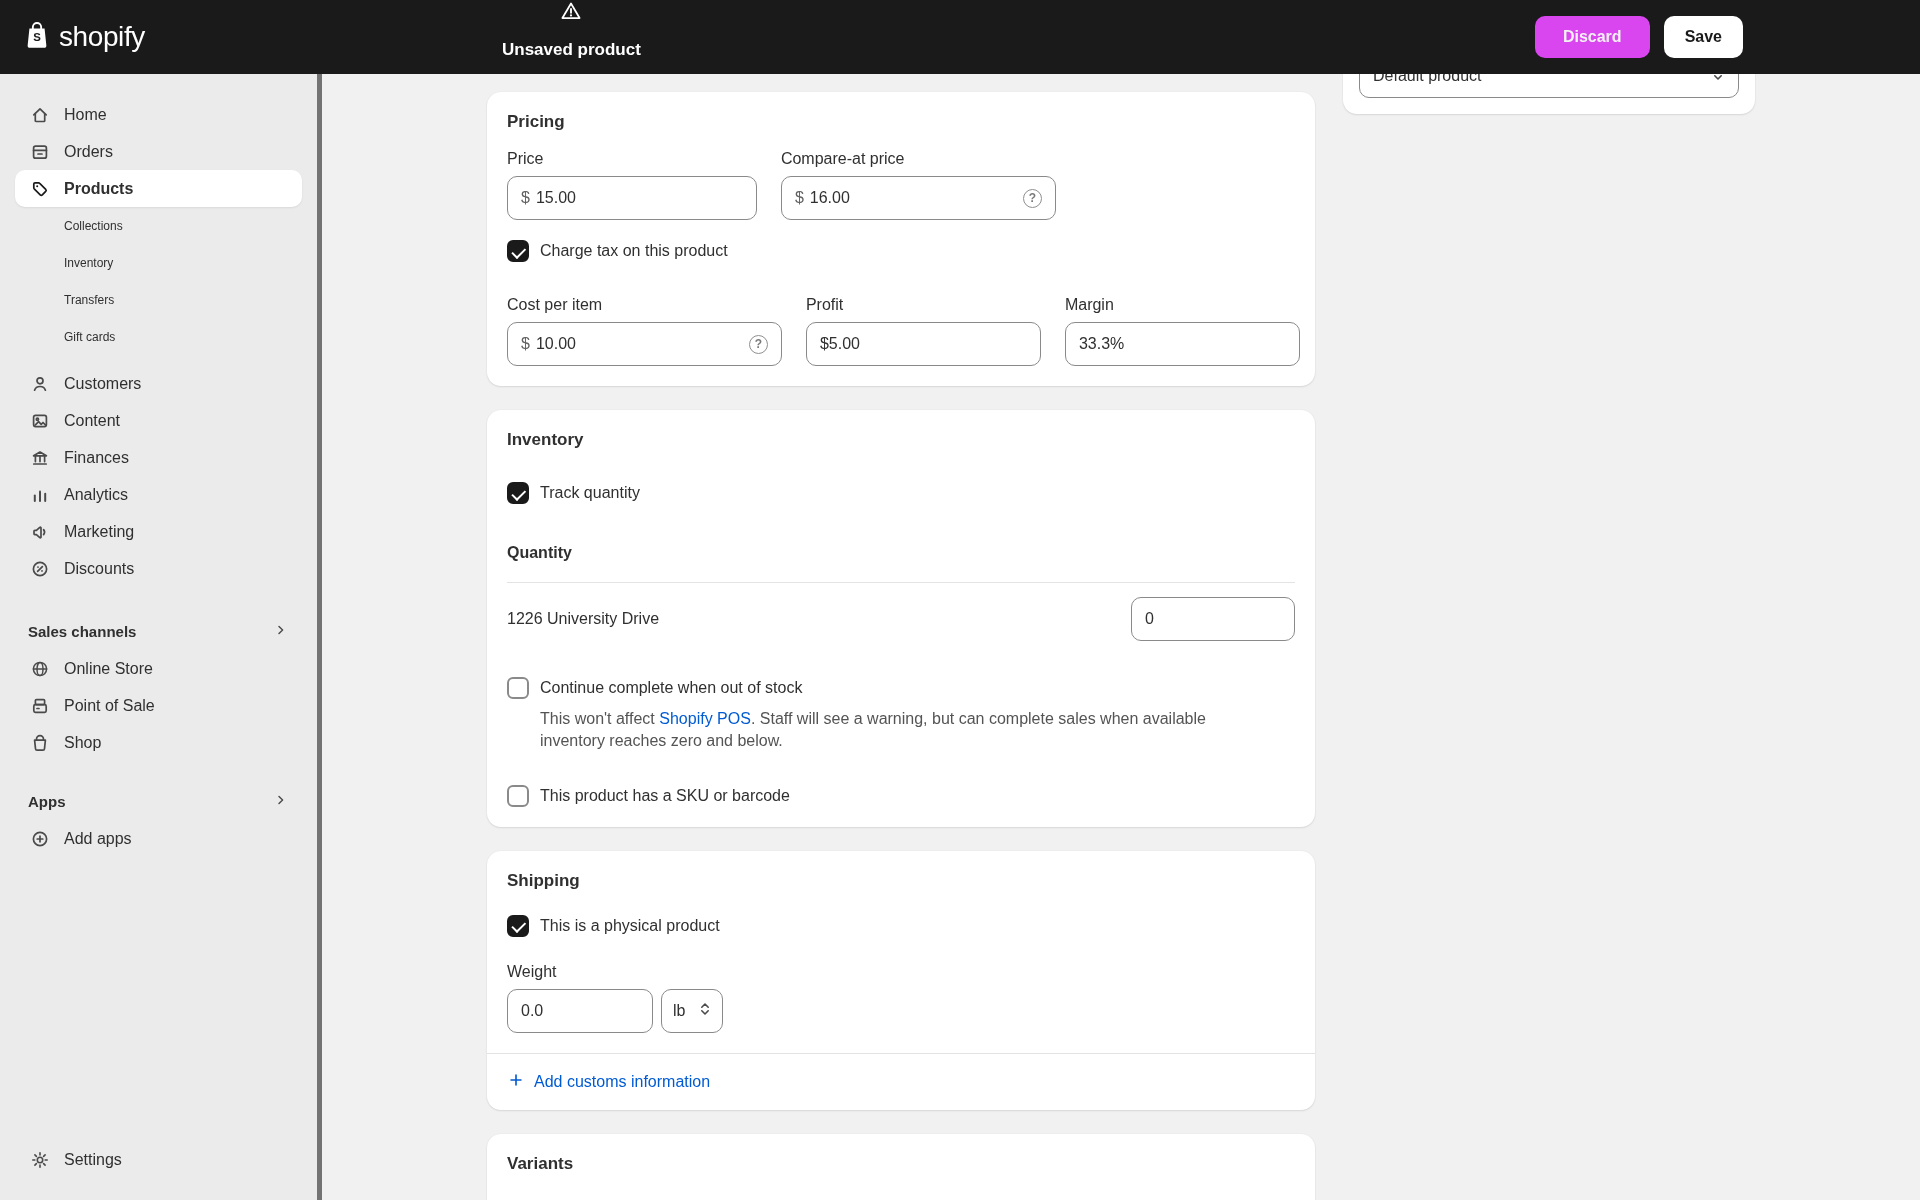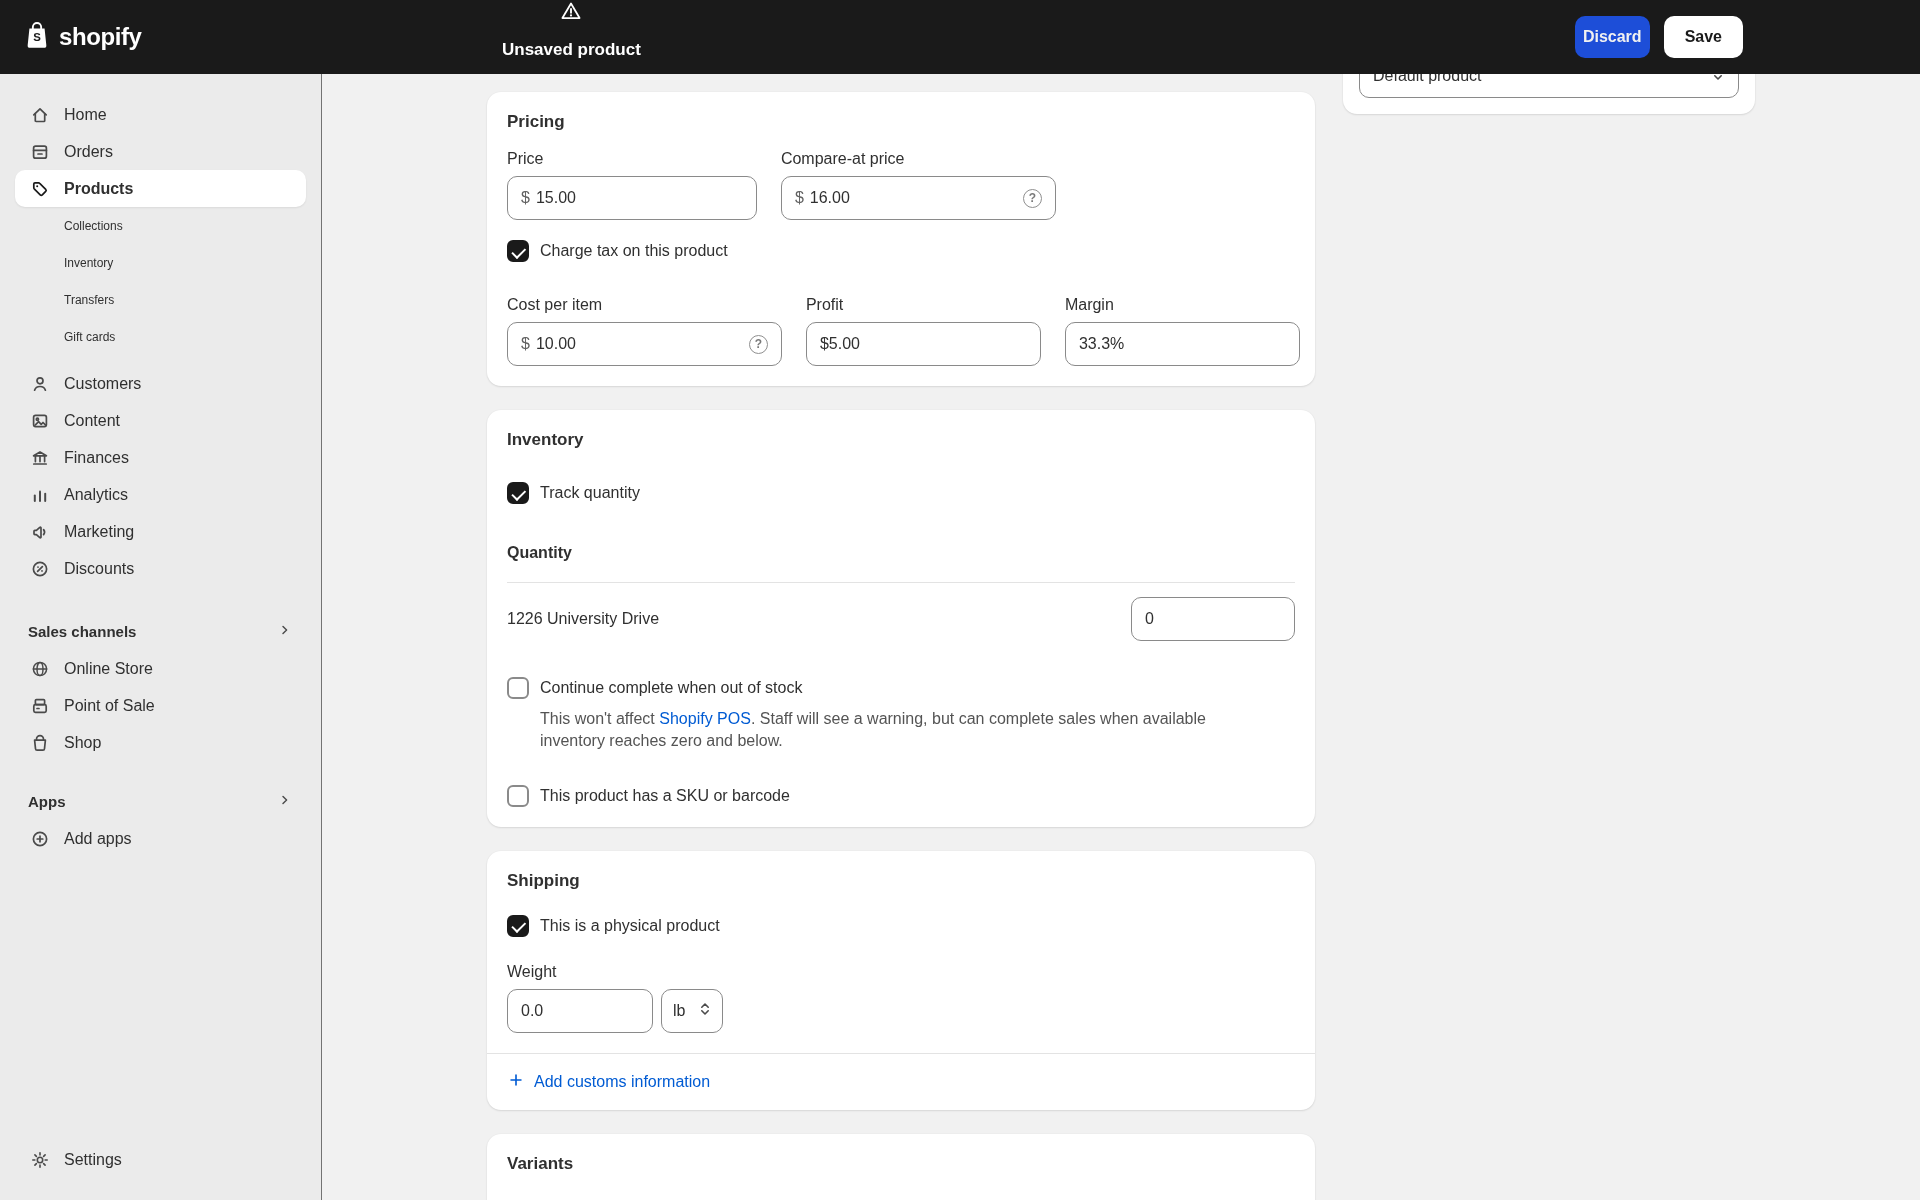--- a/index.html
+++ b/index.html
@@ -8,31 +8,31 @@
     width:1920px; height:1200px; overflow:hidden; position:relative;
     background:#f1f1f1; color:#303030;
     font-family:"Liberation Sans","DejaVu Sans",sans-serif; font-size:16px;
   }
   
   .topbar {
     position:absolute; top:0; left:0; width:1920px; height:74px;
     background:#1a1a1a; z-index:50;
   }
   .logo { position:absolute; left:24px; top:0; height:74px; display:flex; align-items:center; gap:9px; }
-  .logo-word { color:#fff; font-size:24px; font-weight:700; letter-spacing:-0.4px; }
+  .logo-word { color:#fff; font-size:28px; font-weight:400; letter-spacing:-0.4px; }
   .unsaved { position:absolute; left:502px; top:0; height:74px; display:flex; align-items:center; gap:13px; color:#fff; font-size:17px; font-weight:700;flex-direction:column; }
   .topbar-actions { position:absolute; right:177px; top:0; height:74px; display:flex; align-items:center; gap:14px; }
   .btn { height:42px; border:none; border-radius:10px; font-family:inherit; font-size:16px; font-weight:600; cursor:pointer; }
-  .btn-discard { background:#1d4ed8; color:#f1f1f1; padding:0 8px; }
+  .btn-discard { background:#d946ef; color:#f1f1f1; padding:0 28px; }
   .btn-save { background:#ffffff; color:#1a1a1a; padding:12px 21px; }
 
   
   .sidebar {
     position:absolute; top:74px; left:0; width:322px; bottom:0;
-    background:#ebebeb; border-right:1px solid #737373; padding-top:22px;
+    background:#ebebeb; border-right:5px solid #737373; padding-top:22px;
   }
   .nav-item {
     display:flex; align-items:center; gap:12px; height:37px;
     margin:0 15px 0 15px; padding:0 13px; border-radius:10px;
     font-size:16px; font-weight:500; color:#303030; cursor:pointer;
   }
   .nav-item.active { background:#fff; font-weight:700; box-shadow:0 1px 2px rgba(0,0,0,.08); }
   .nav-icon { width:24px; height:24px; display:flex; align-items:center; justify-content:center; flex:none; }
   .nav-sub { display:flex; align-items:center; height:37px; margin:0 15px; padding:0 13px 0 49px; border-radius:10px; font-size:12px; font-weight:500; color:#303030; cursor:pointer; }
   .nav-gap { margin-top:10px; }

